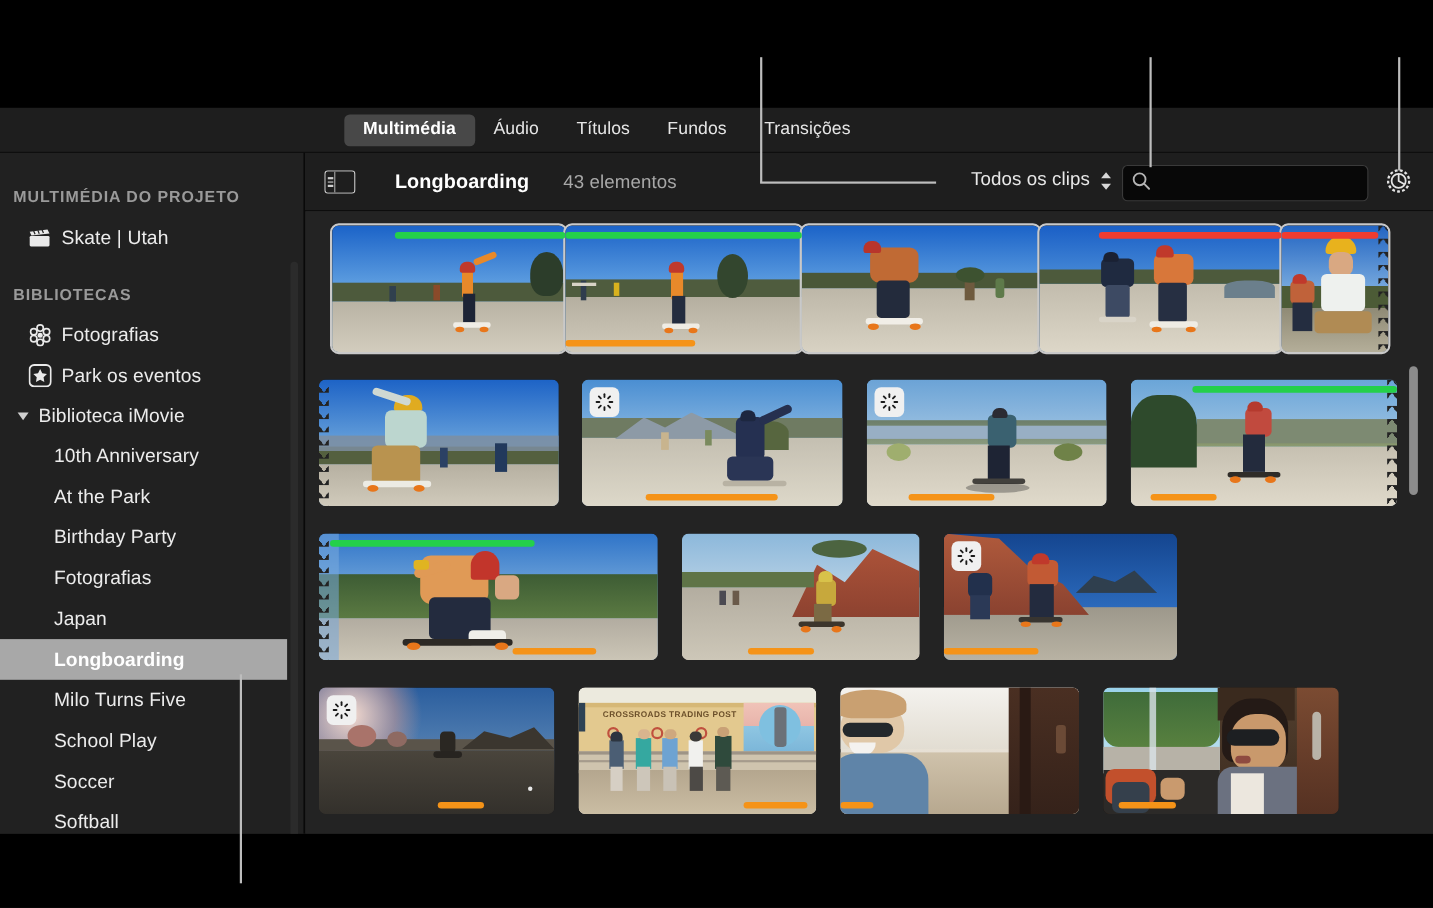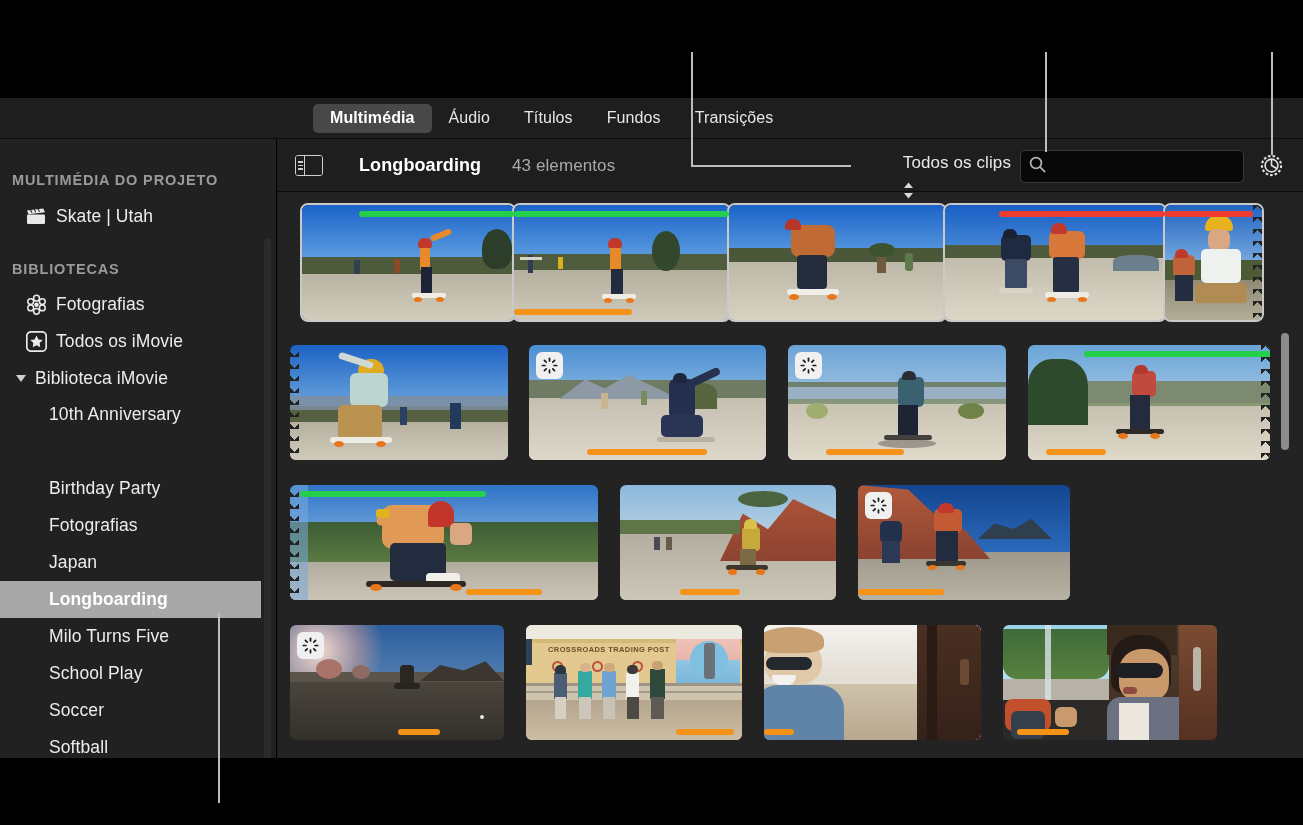--- a/index.html
+++ b/index.html
@@ -58,21 +58,21 @@
     font-size:18px; font-weight:bold; color:#ffffff; letter-spacing:.1px;
   }
   .hdr-count{
     position:absolute; left:496px; top:156px;
     font-size:17px; color:#a8a8a8; letter-spacing:.1px;
   }
 
   
   .filter-pop{
     position:absolute; right:290px; top:153px;
-    display:flex; align-items:flex-start; gap:9px;flex-direction:column;
+    display:flex; align-items:flex-end; gap:9px;
   }
   .filter-label{ font-size:17px; color:#e8e8e8; letter-spacing:.1px; }
   .stepper{ display:flex; flex-direction:column; gap:3px; align-items:center; }
   .stepper svg{ display:block; }
 
   
   .searchfield{
     position:absolute; left:1020px; top:150px; width:224px; height:33px;
     background:#080808; border:1px solid #3a3a3a; border-radius:5px;
     display:flex; align-items:center; padding-left:8px;
@@ -216,32 +216,35 @@
         <span>Fotografias</span>
       </div>
 
       <div class="sb-row" style="position:absolute;left:0;top:184px;width:277px;">
         <span class="sb-ico">
           <svg width="21" height="21" viewBox="0 0 21 21">
             <rect x="0.8" y="0.8" width="19.4" height="19.4" rx="4.2" fill="none" stroke="#eaeaea" stroke-width="1.7"></rect>
             <path d="M10.5 4.4 L12.4 8.4 L16.7 9 L13.6 12 L14.3 16.3 L10.5 14.3 L6.7 16.3 L7.4 12 L4.3 9 L8.6 8.4 Z" fill="#eaeaea"></path>
           </svg>
         </span>
-        <span>Todos os iMovie</span>
+        <span>Park os eventos</span>
       </div>
 
       <div class="sb-row" style="position:absolute;left:0;top:221px;width:277px;padding-left:14px;gap:7px;">
         <span class="sb-ico" style="width:14px;">
             <i class="disclosure open"></i>
           </span>
         <span>Biblioteca iMovie</span>
       </div>
 
       <div class="sb-row indent" style="position:absolute;left:0;top:257px;width:277px;">
         <span>10th Anniversary</span>
+      </div>
+      <div class="sb-row indent" style="position:absolute;left:0;top:294px;width:277px;">
+        <span>At the Park</span>
       </div>
       <div class="sb-row indent" style="position:absolute;left:0;top:331px;width:277px;">
         <span>Birthday Party</span>
       </div>
       <div class="sb-row indent" style="position:absolute;left:0;top:368px;width:277px;">
         <span>Fotografias</span>
       </div>
       <div class="sb-row indent" style="position:absolute;left:0;top:405px;width:277px;">
         <span>Japan</span>
       </div>

